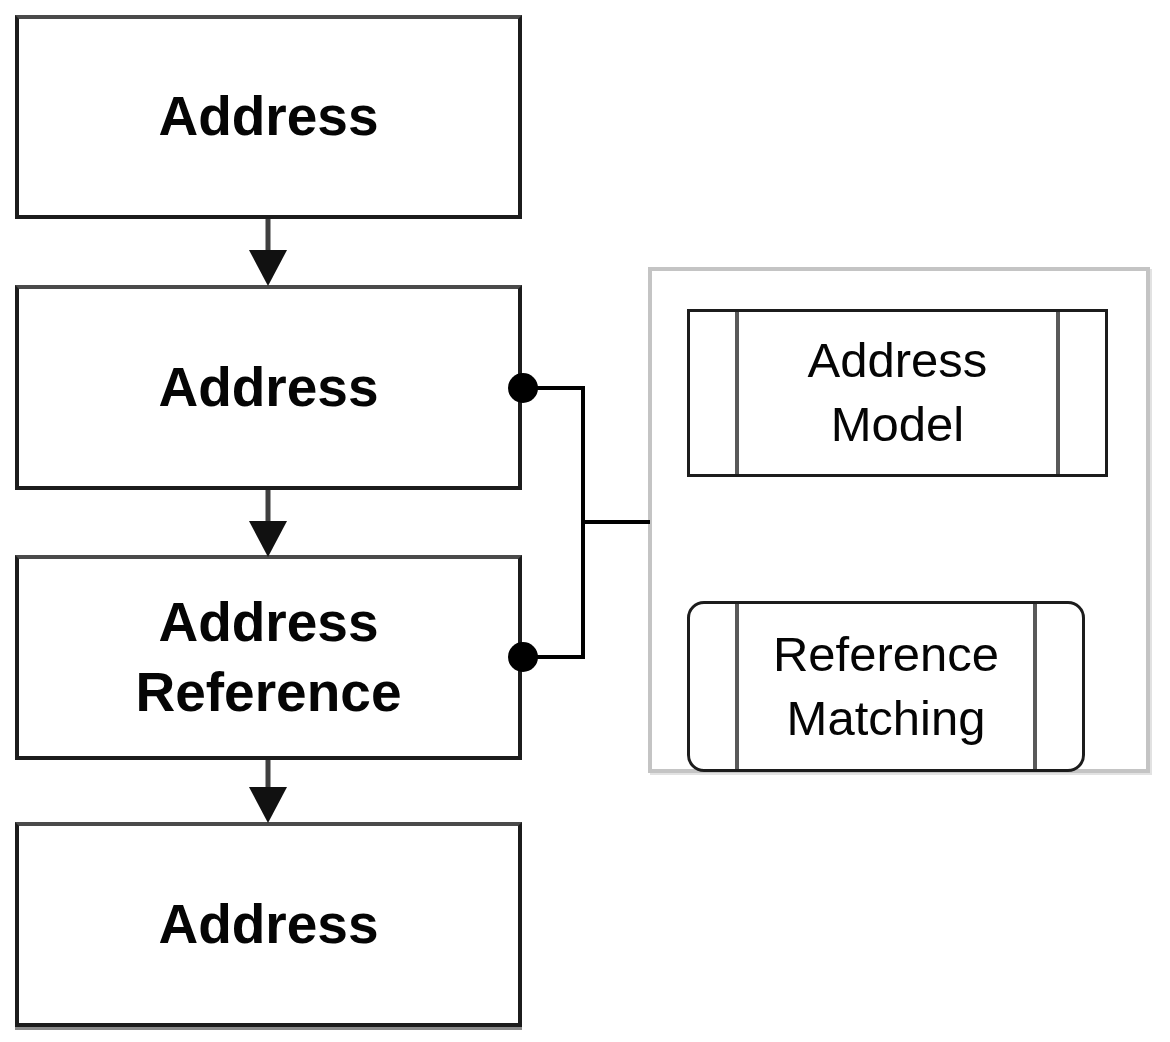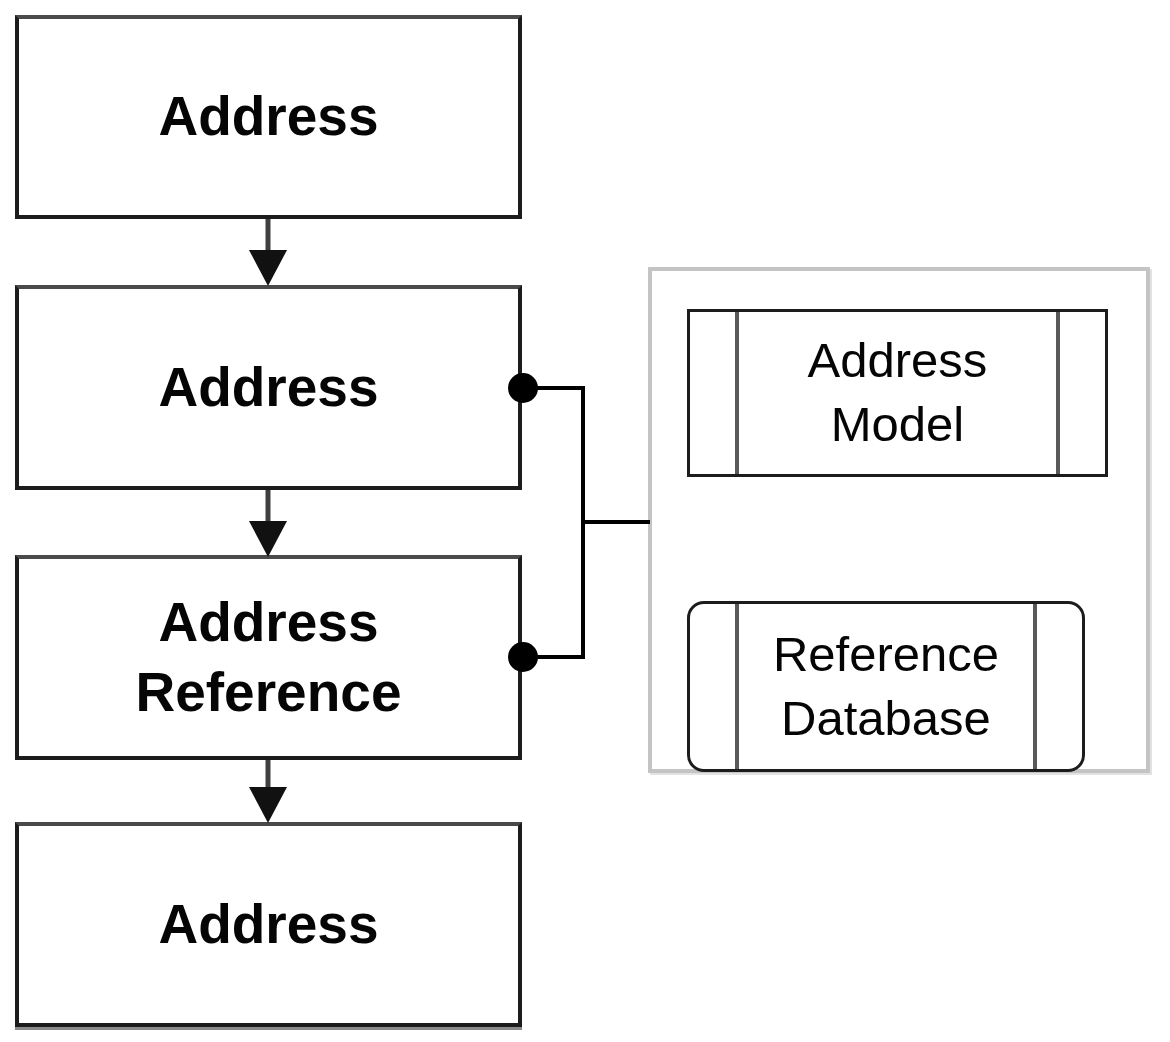--- a/index.html
+++ b/index.html
@@ -109,21 +109,21 @@
 
   <div class="resource-container"></div>
 
   <div class="resource" id="resource-model">
     <span>Address</span>
     <span>Model</span>
   </div>
 
   <div class="resource" id="resource-refdb">
     <span>Reference</span>
-    <span>Database</span>
+    <span>Matching</span>
   </div>
 
   <svg class="overlay" viewBox="0 0 1170 1042">
 
     <line x1="268" y1="219" x2="268" y2="253" stroke="#3f3f3f" stroke-width="5"></line>
     <polygon points="249,250 287,250 268,286" fill="#111111"></polygon>
 
     <line x1="268" y1="490" x2="268" y2="524" stroke="#3f3f3f" stroke-width="5"></line>
     <polygon points="249,521 287,521 268,557" fill="#111111"></polygon>
 

